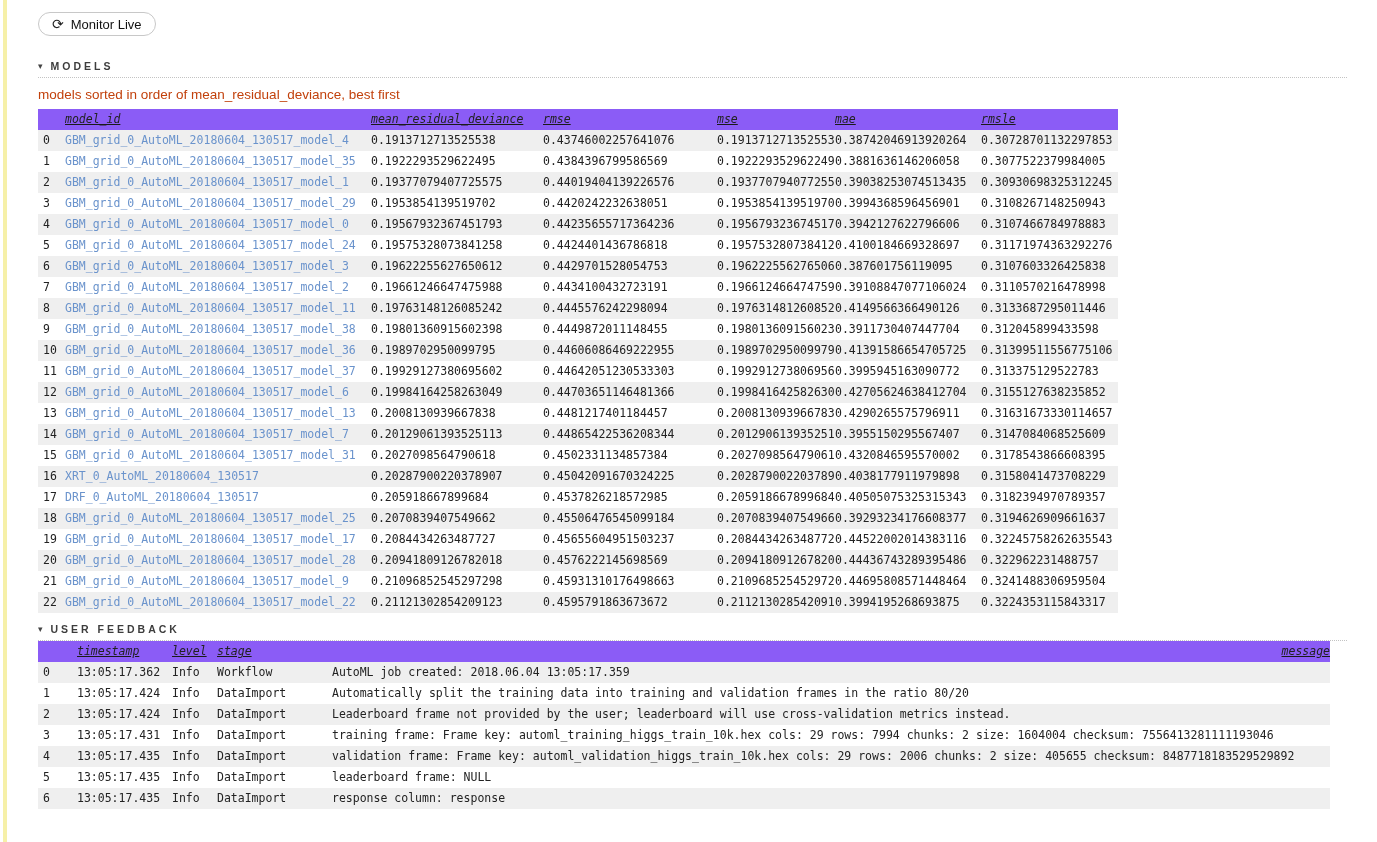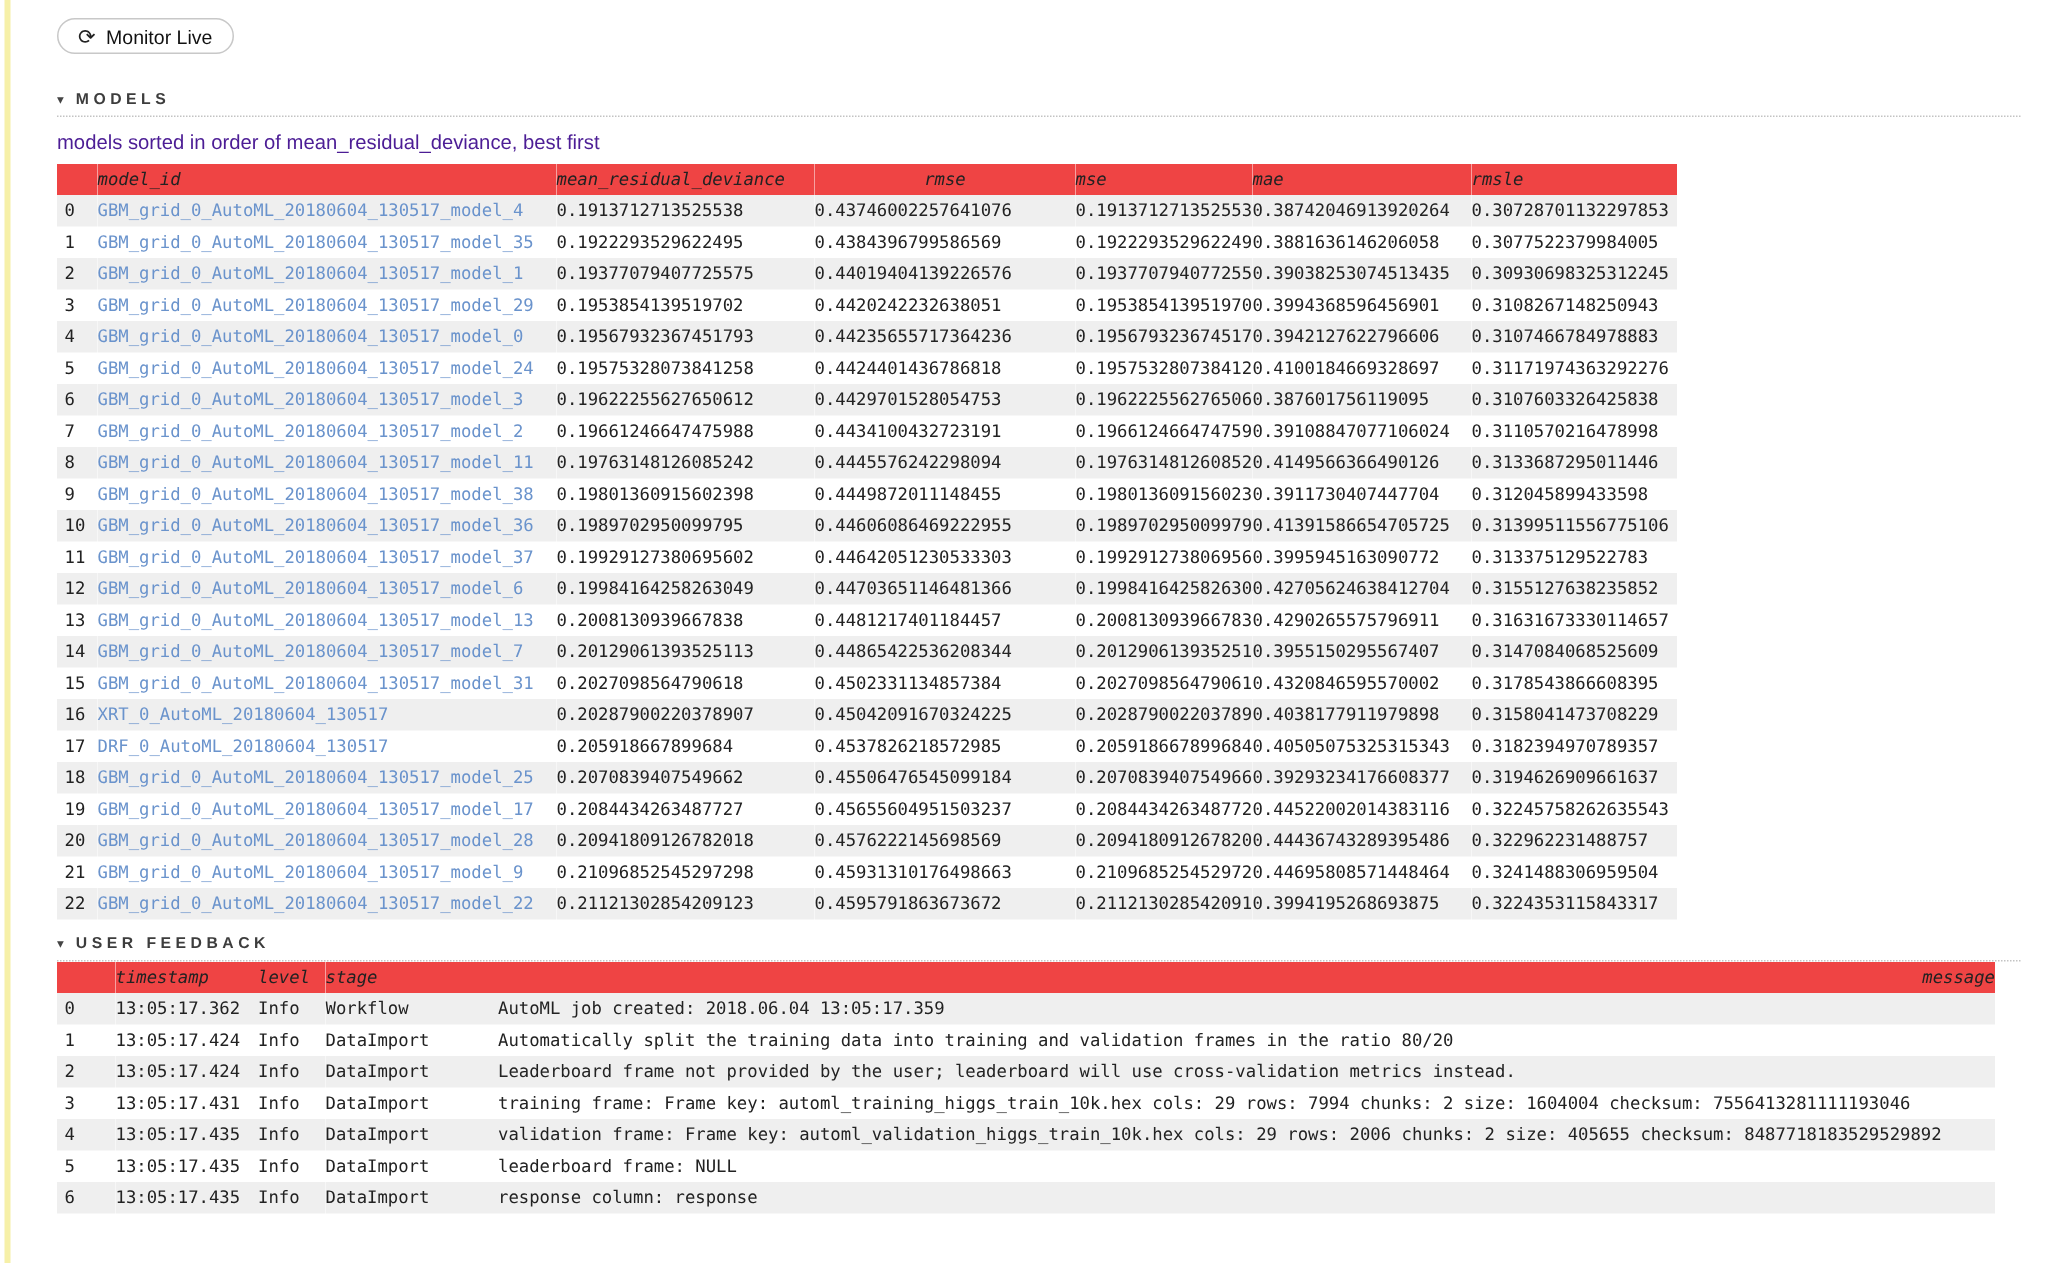--- a/index.html
+++ b/index.html
@@ -25,34 +25,34 @@
   #models-section   { top: 60px; }
   #feedback-section { top: 623px; }
 
   .sec-head {
     display: flex; align-items: center; gap: 8px;
     font-size: 10.5px; font-weight: 700; letter-spacing: 3px; color: #3d3d3d;
     padding-bottom: 5px; border-bottom: 1px dotted #c3c3c3; cursor: pointer;
   }
   .sec-head .tri { font-size: 9px; letter-spacing: 0; color: #444; }
 
-  .subtitle { font-size: 13.5px; margin: 9px 0 7px 0; color: #4c1d95; }
+  .subtitle { font-size: 13.5px; margin: 9px 0 7px 0; color: #c2410c; }
 
   table { border-collapse: collapse; table-layout: fixed; }
   .models-table   { width: 1080px; }
   .feedback-table { width: 1292px; }
   th, td {
     height: 21px; line-height: 21px; padding: 0;
     text-align: left; font-weight: 400;
     white-space: nowrap; overflow: hidden;
     font-family: "DejaVu Sans Mono", "Liberation Mono", monospace;
     font-size: 11.5px; color: #222;
   }
   th { font-style: italic; }
-  thead tr { background: #ef4444; }
+  thead tr { background: #8b5cf6; text-decoration: underline; }
   tbody tr:nth-child(odd) { background: #efefef; }
   th:first-child, td:first-child { padding-left: 5px; }
   td.link { color: #6a93cc; cursor: pointer; }
 </style>
 </head>
 <body>
 
 <div class="yellow-bar"></div>
 
 <button class="btn">
@@ -65,21 +65,21 @@
     <span class="tri">▾</span>
     <span>MODELS</span>
   </div>
   <div class="subtitle">models sorted in order of mean_residual_deviance, best first</div>
   <table class="models-table">
       <thead>
         <tr>
           <th style="width: 27px;"></th>
           <th style="width: 306px;">model_id</th>
           <th style="width: 172px; margin-left: 16px;">mean_residual_deviance</th>
-          <th style="width: 174px; text-align: center;">rmse</th>
+          <th style="width: 174px;">rmse</th>
           <th style="width: 118px;">mse</th>
           <th style="width: 146px;">mae</th>
           <th style="width: 137px;">rmsle</th>
         </tr>
       </thead>
       <tbody>
         <tr>
           <td>0</td>
           <td class="link">GBM_grid_0_AutoML_20180604_130517_model_4</td>
           <td>0.1913712713525538</td>

